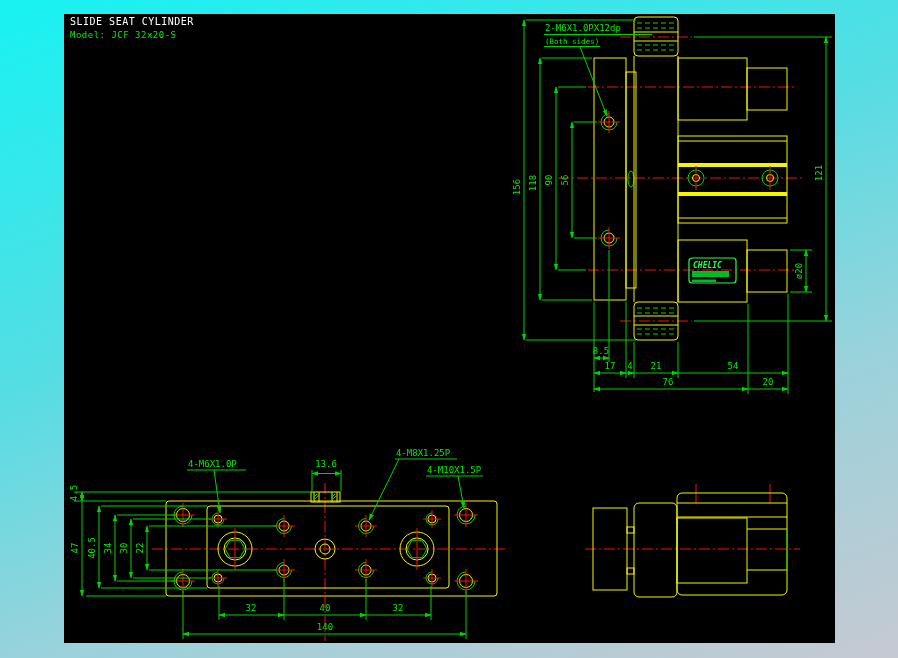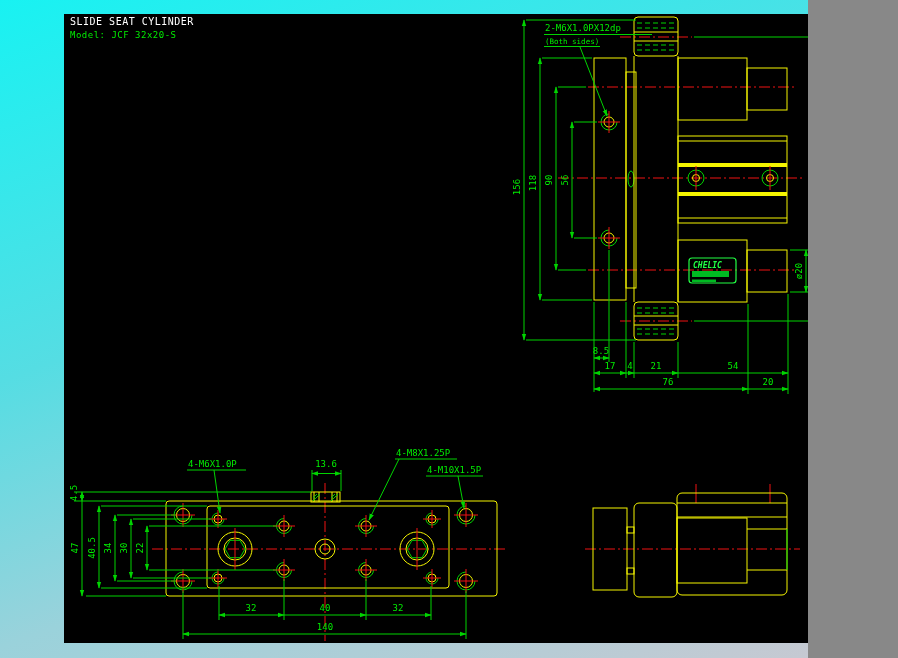--- a/index.html
+++ b/index.html
@@ -1,16 +1,16 @@
 <!DOCTYPE html>
 <html><head>
 <meta charset="utf-8">
 <style>
   html,body{margin:0;padding:0;background:#888;}
-  .page{position:relative;width:808px;height:658px;overflow:hidden;
+  .page{position:relative;width:898px;height:658px;overflow:hidden;
         background:linear-gradient(160deg,#18f2f2 0%,#55dde3 40%,#9ad2db 68%,#c6c9d2 100%);
         font-family:"DejaVu Sans Mono",monospace;}
   svg{position:absolute;left:0;top:0;}
   .yel{stroke:#f5f500;fill:none;stroke-width:1;}
   .yelfill{fill:#f5f500;stroke:none;}
   .grn{stroke:#00d400;fill:none;stroke-width:1;}
   .grndash{stroke:#00d400;fill:none;stroke-width:1;stroke-dasharray:5 3;}
   .red{stroke:#ef1212;fill:none;stroke-width:1;stroke-dasharray:11 3 2 3;}
   .redsolid{stroke:#ef1212;fill:none;stroke-width:1;}
   .dimline{stroke:#00d400;fill:none;stroke-width:1;}

